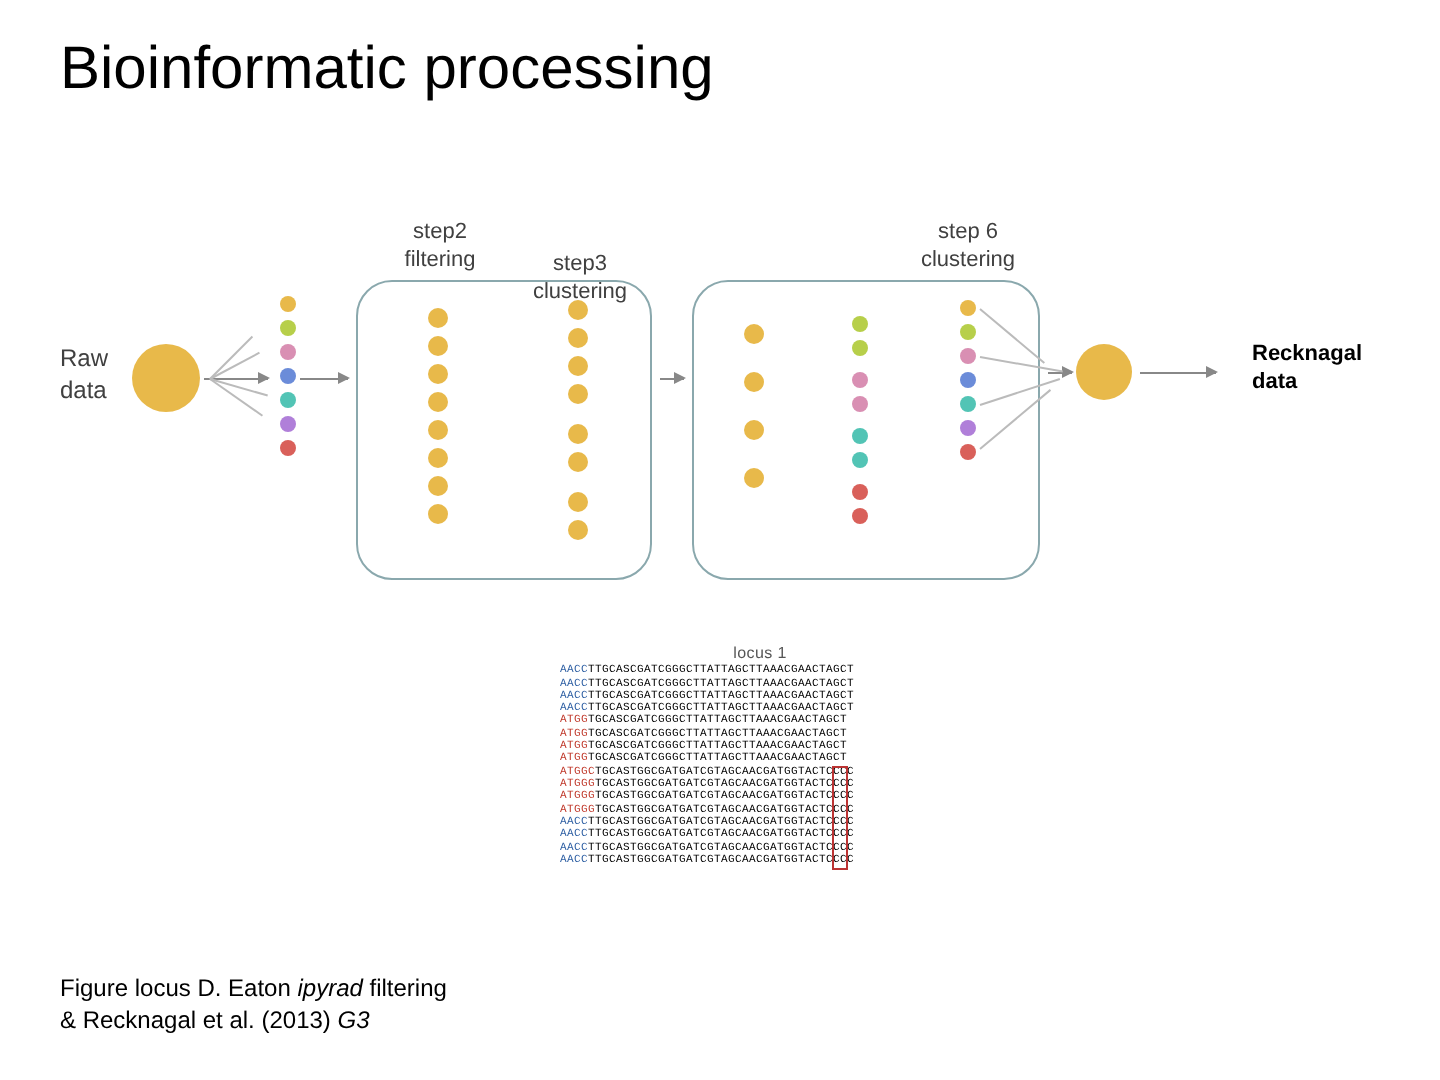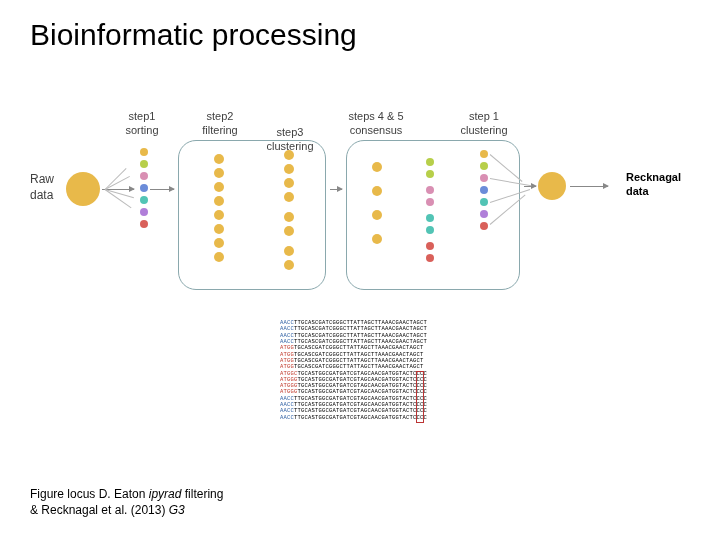--- a/index.html
+++ b/index.html
@@ -122,38 +122,30 @@
   }
   .citation .ital { font-style: italic; }
 </style>
 </head>
 <body>
 
 <div class="title">Bioinformatic processing</div>
 
 <div class="pipeline">
 
-  <div class="step-label" style="left:82px; top:0;">
-    <span>step1</span><br>
-    <span>sorting</span>
-  </div>
   <div class="step-label" style="left:160px; top:0;">
     <span>step2</span><br>
     <span>filtering</span>
   </div>
   <div class="step-label" style="left:230px; top:16px;">
     <span>step3</span><br>
     <span>clustering</span>
   </div>
-  <div class="step-label" style="left:310px; top:0; width:72px;">
-    <span>steps 4 &amp; 5</span><br>
-    <span>consensus</span>
-  </div>
   <div class="step-label" style="left:424px; top:0;">
-    <span>step 1</span><br>
+    <span>step 6</span><br>
     <span>clustering</span>
   </div>
 
   <div class="raw-label">
     <span>Raw</span><br>
     <span>data</span>
   </div>
   <div class="assembled-label">
     <span>Recknagal</span><br>
     <span>data</span>
@@ -224,20 +216,21 @@
   <div class="dot" style="left:450px; top:100px;width:8px;height:8px;background:#b07fd9;"></div>
   <div class="dot" style="left:450px; top:112px;width:8px;height:8px;background:#d9605a;"></div>
 
   <div style="position:absolute;left:460px;top:44px;width:42px;height:1px;background:#bbb;transform-origin:left;transform:rotate(40deg);"></div>
   <div style="position:absolute;left:460px;top:68px;width:42px;height:1px;background:#bbb;transform-origin:left;transform:rotate(10deg);"></div>
   <div style="position:absolute;left:460px;top:92px;width:42px;height:1px;background:#bbb;transform-origin:left;transform:rotate(-18deg);"></div>
   <div style="position:absolute;left:460px;top:114px;width:46px;height:1px;background:#bbb;transform-origin:left;transform:rotate(-40deg);"></div>
 </div>
 
 <div class="alignments">
+  <div class="locus-label">locus 1</div>
   <div id="locus1">
       <div class="seq-row"><span class="tag blue">AACC</span><span>TTGCASCGATCGGGCTTATTAGCTTAAACGAACTAGCT</span></div>
       <div class="seq-row"><span class="tag blue">AACC</span><span>TTGCASCGATCGGGCTTATTAGCTTAAACGAACTAGCT</span></div>
       <div class="seq-row"><span class="tag blue">AACC</span><span>TTGCASCGATCGGGCTTATTAGCTTAAACGAACTAGCT</span></div>
       <div class="seq-row"><span class="tag blue">AACC</span><span>TTGCASCGATCGGGCTTATTAGCTTAAACGAACTAGCT</span></div>
       <div class="seq-row"><span class="tag red">ATGG</span><span>TGCASCGATCGGGCTTATTAGCTTAAACGAACTAGCT</span></div>
       <div class="seq-row"><span class="tag red">ATGG</span><span>TGCASCGATCGGGCTTATTAGCTTAAACGAACTAGCT</span></div>
       <div class="seq-row"><span class="tag red">ATGG</span><span>TGCASCGATCGGGCTTATTAGCTTAAACGAACTAGCT</span></div>
       <div class="seq-row"><span class="tag red">ATGG</span><span>TGCASCGATCGGGCTTATTAGCTTAAACGAACTAGCT</span></div>
     </div>

